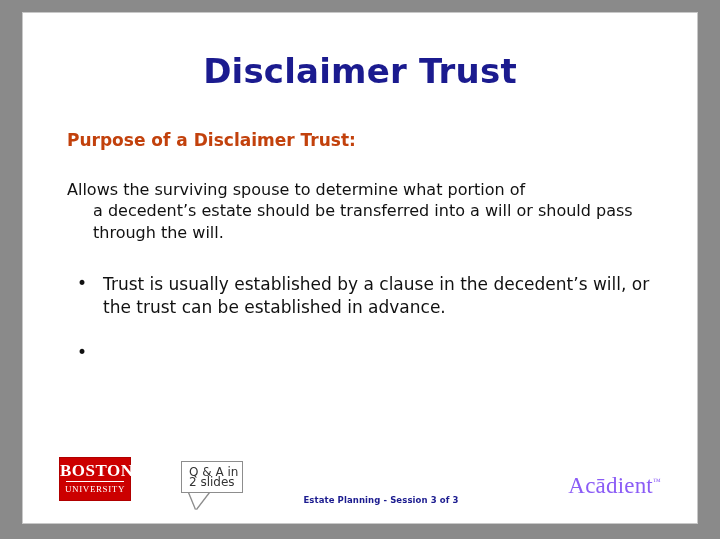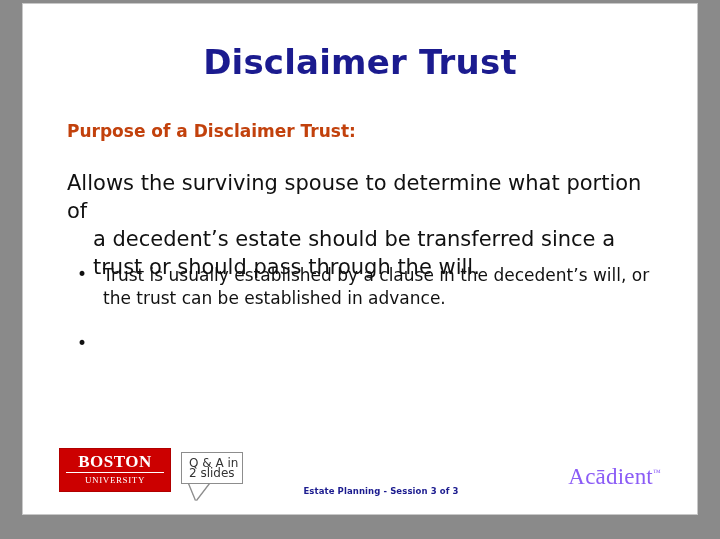--- a/index.html
+++ b/index.html
@@ -9,21 +9,21 @@
   }
   body {
     width: 720px;
     height: 539px;
     font-family: "DejaVu Sans", sans-serif;
     overflow: hidden;
   }
   .slide-frame {
     position: absolute;
     left: 22px;
-    top: 3px;
+    top: 12px;
     width: 676px;
     height: 512px;
     background: #ffffff;
     border: 1px solid #c8c8c8;
     box-sizing: border-box;
   }
   .slide-title {
     position: absolute;
     top: 38px;
     left: 0;
@@ -40,21 +40,21 @@
     left: 44px;
     font-size: 17px;
     font-weight: bold;
     color: #c2410c;
   }
   .para {
     position: absolute;
     top: 166px;
     left: 44px;
     width: 600px;
-    font-size: 21px;
+    font-size: 16px;
     color: #111111;
     line-height: 1.33;
   }
   .para .cont {
     display: block;
     padding-left: 26px;
     text-indent: 0;
   }
   .bullets {
     position: absolute;
@@ -75,21 +75,21 @@
     left: 4px;
     top: -1px;
     font-size: 17px;
     line-height: 1.33;
   }
   
   .bu-logo {
     position: absolute;
     left: 36px;
     bottom: 22px;
-    width: 112px;
+    width: 72px;
     height: 44px;
     background: #cc0000;
     border: 1px solid #b00000;
     color: #ffffff;
     text-align: center;
     box-sizing: border-box;
     padding-top: 3px;
   }
   .bu-logo .bu-top {
     font-family: "Liberation Serif", serif;
@@ -164,21 +164,21 @@
 <body>
 
 <div class="slide-frame">
 
   <div class="slide-title">Disclaimer Trust</div>
 
   <div class="subhead">Purpose of a Disclaimer Trust:</div>
 
   <div class="para">
     <span>Allows the surviving spouse to determine what portion of</span>
-    <span class="cont">a decedent’s estate should be transferred since a trust or should pass through the will.</span>
+    <span class="cont">a decedent’s estate should be transferred into a will or should pass through the will.</span>
   </div>
 
   <div class="bullets">
     <div class="bullet">
       <span class="dot">•</span>
       <span>Trust is usually established by a clause in the decedent’s will, or the trust can be established in advance.</span>
     </div>
     <div class="bullet">
       <span class="dot">•</span>
     </div>

